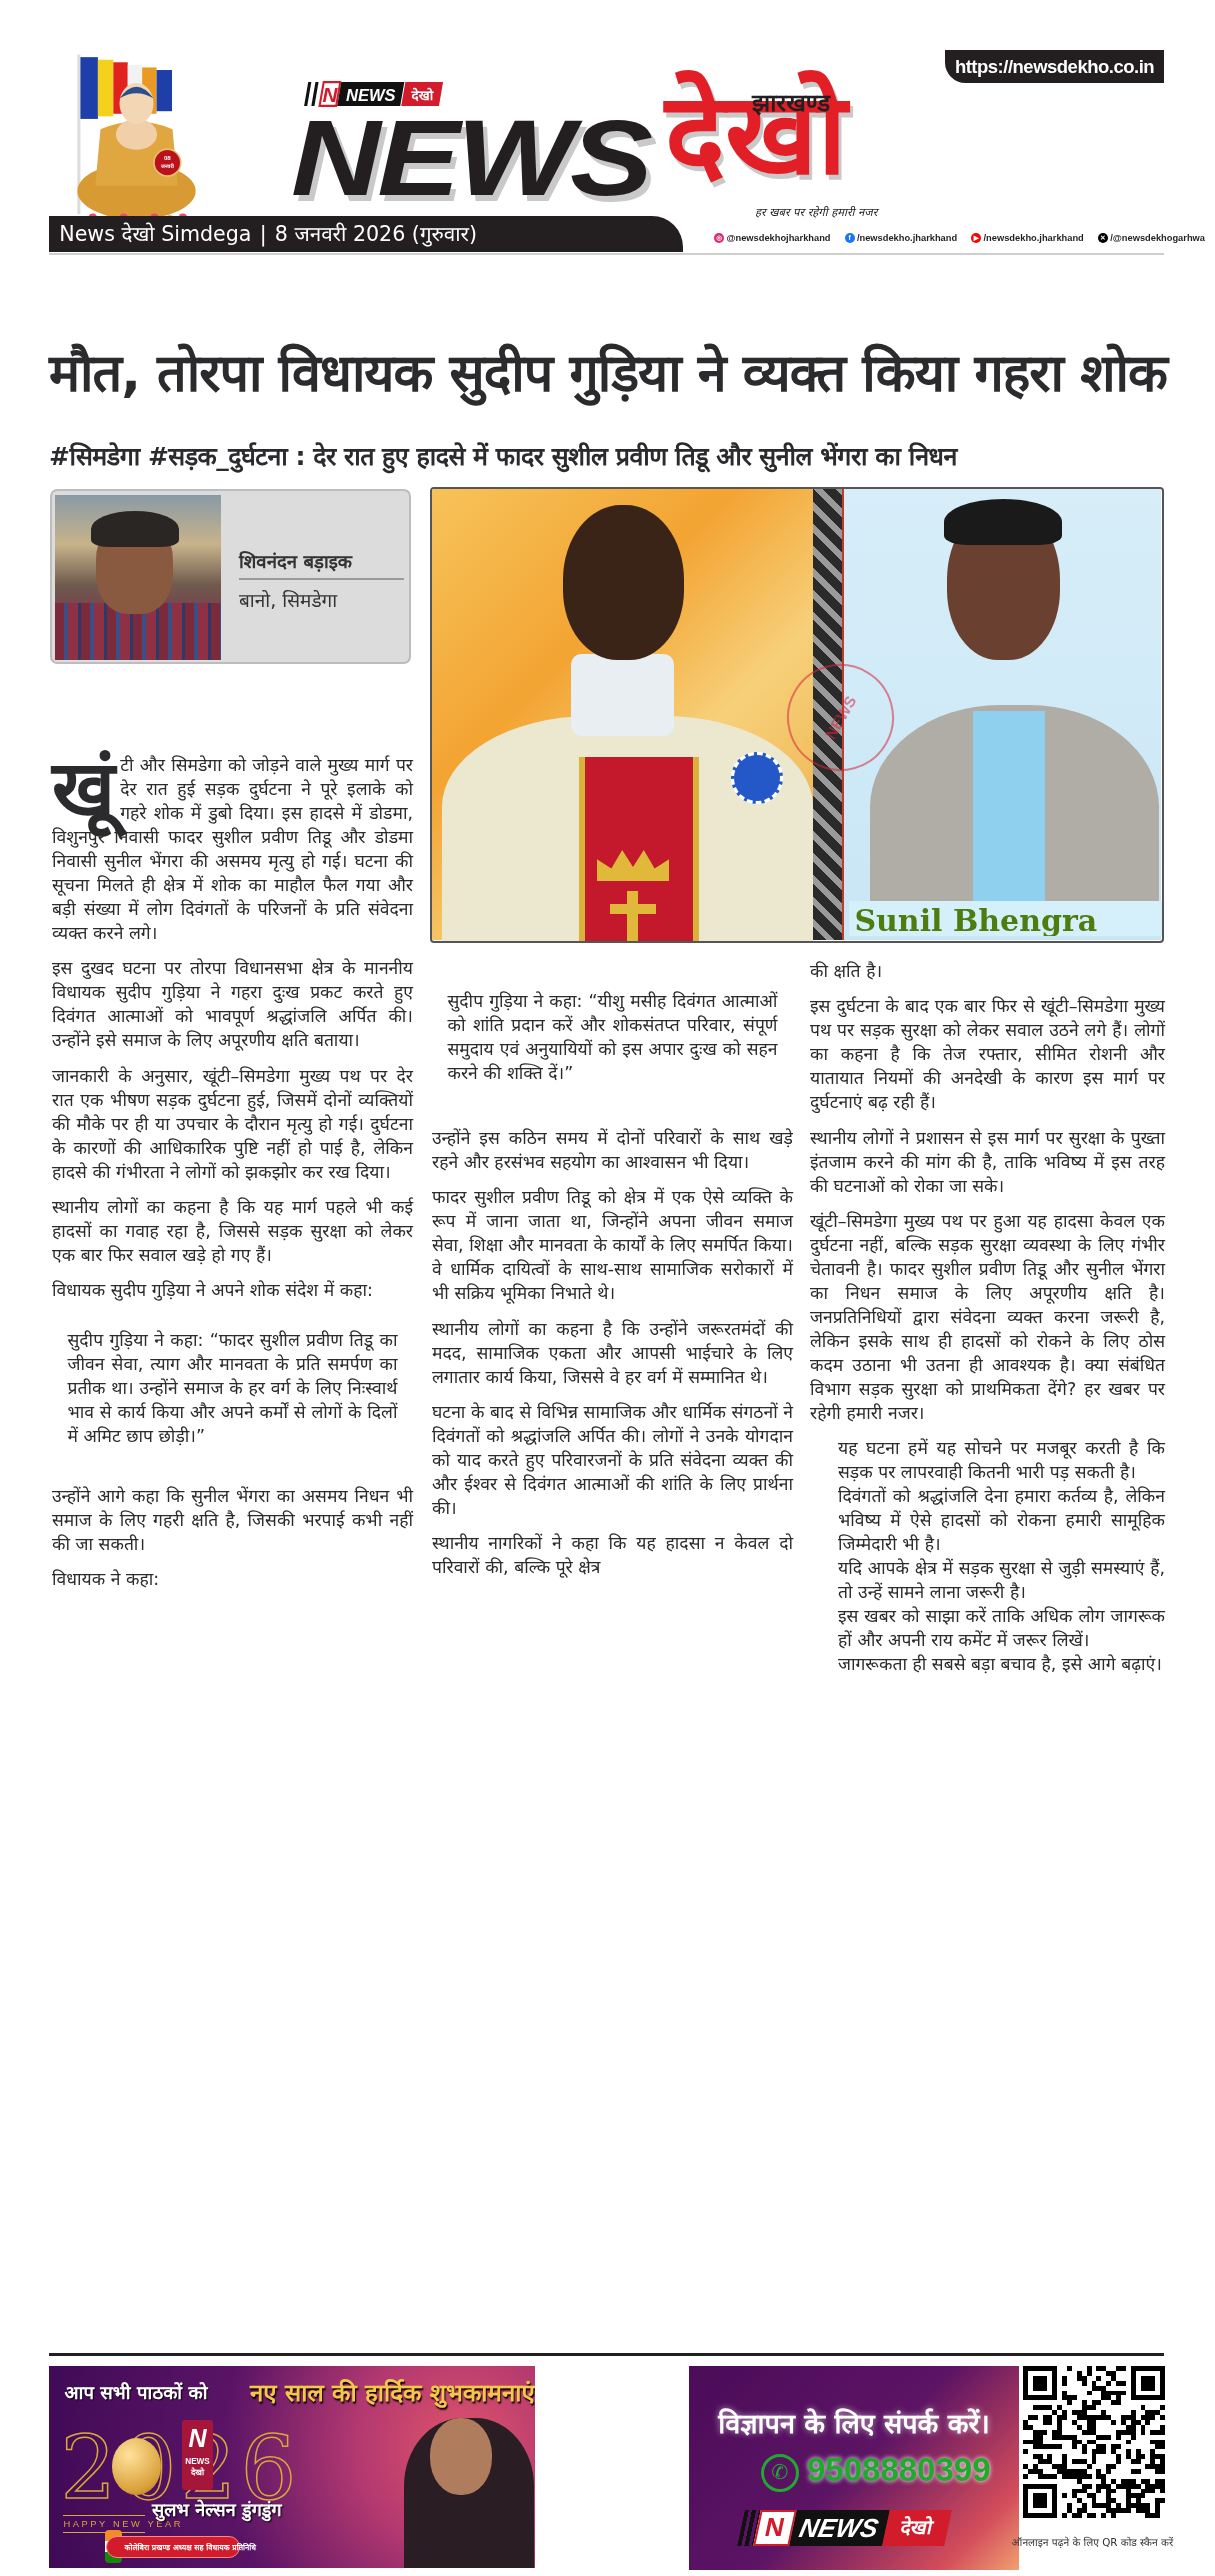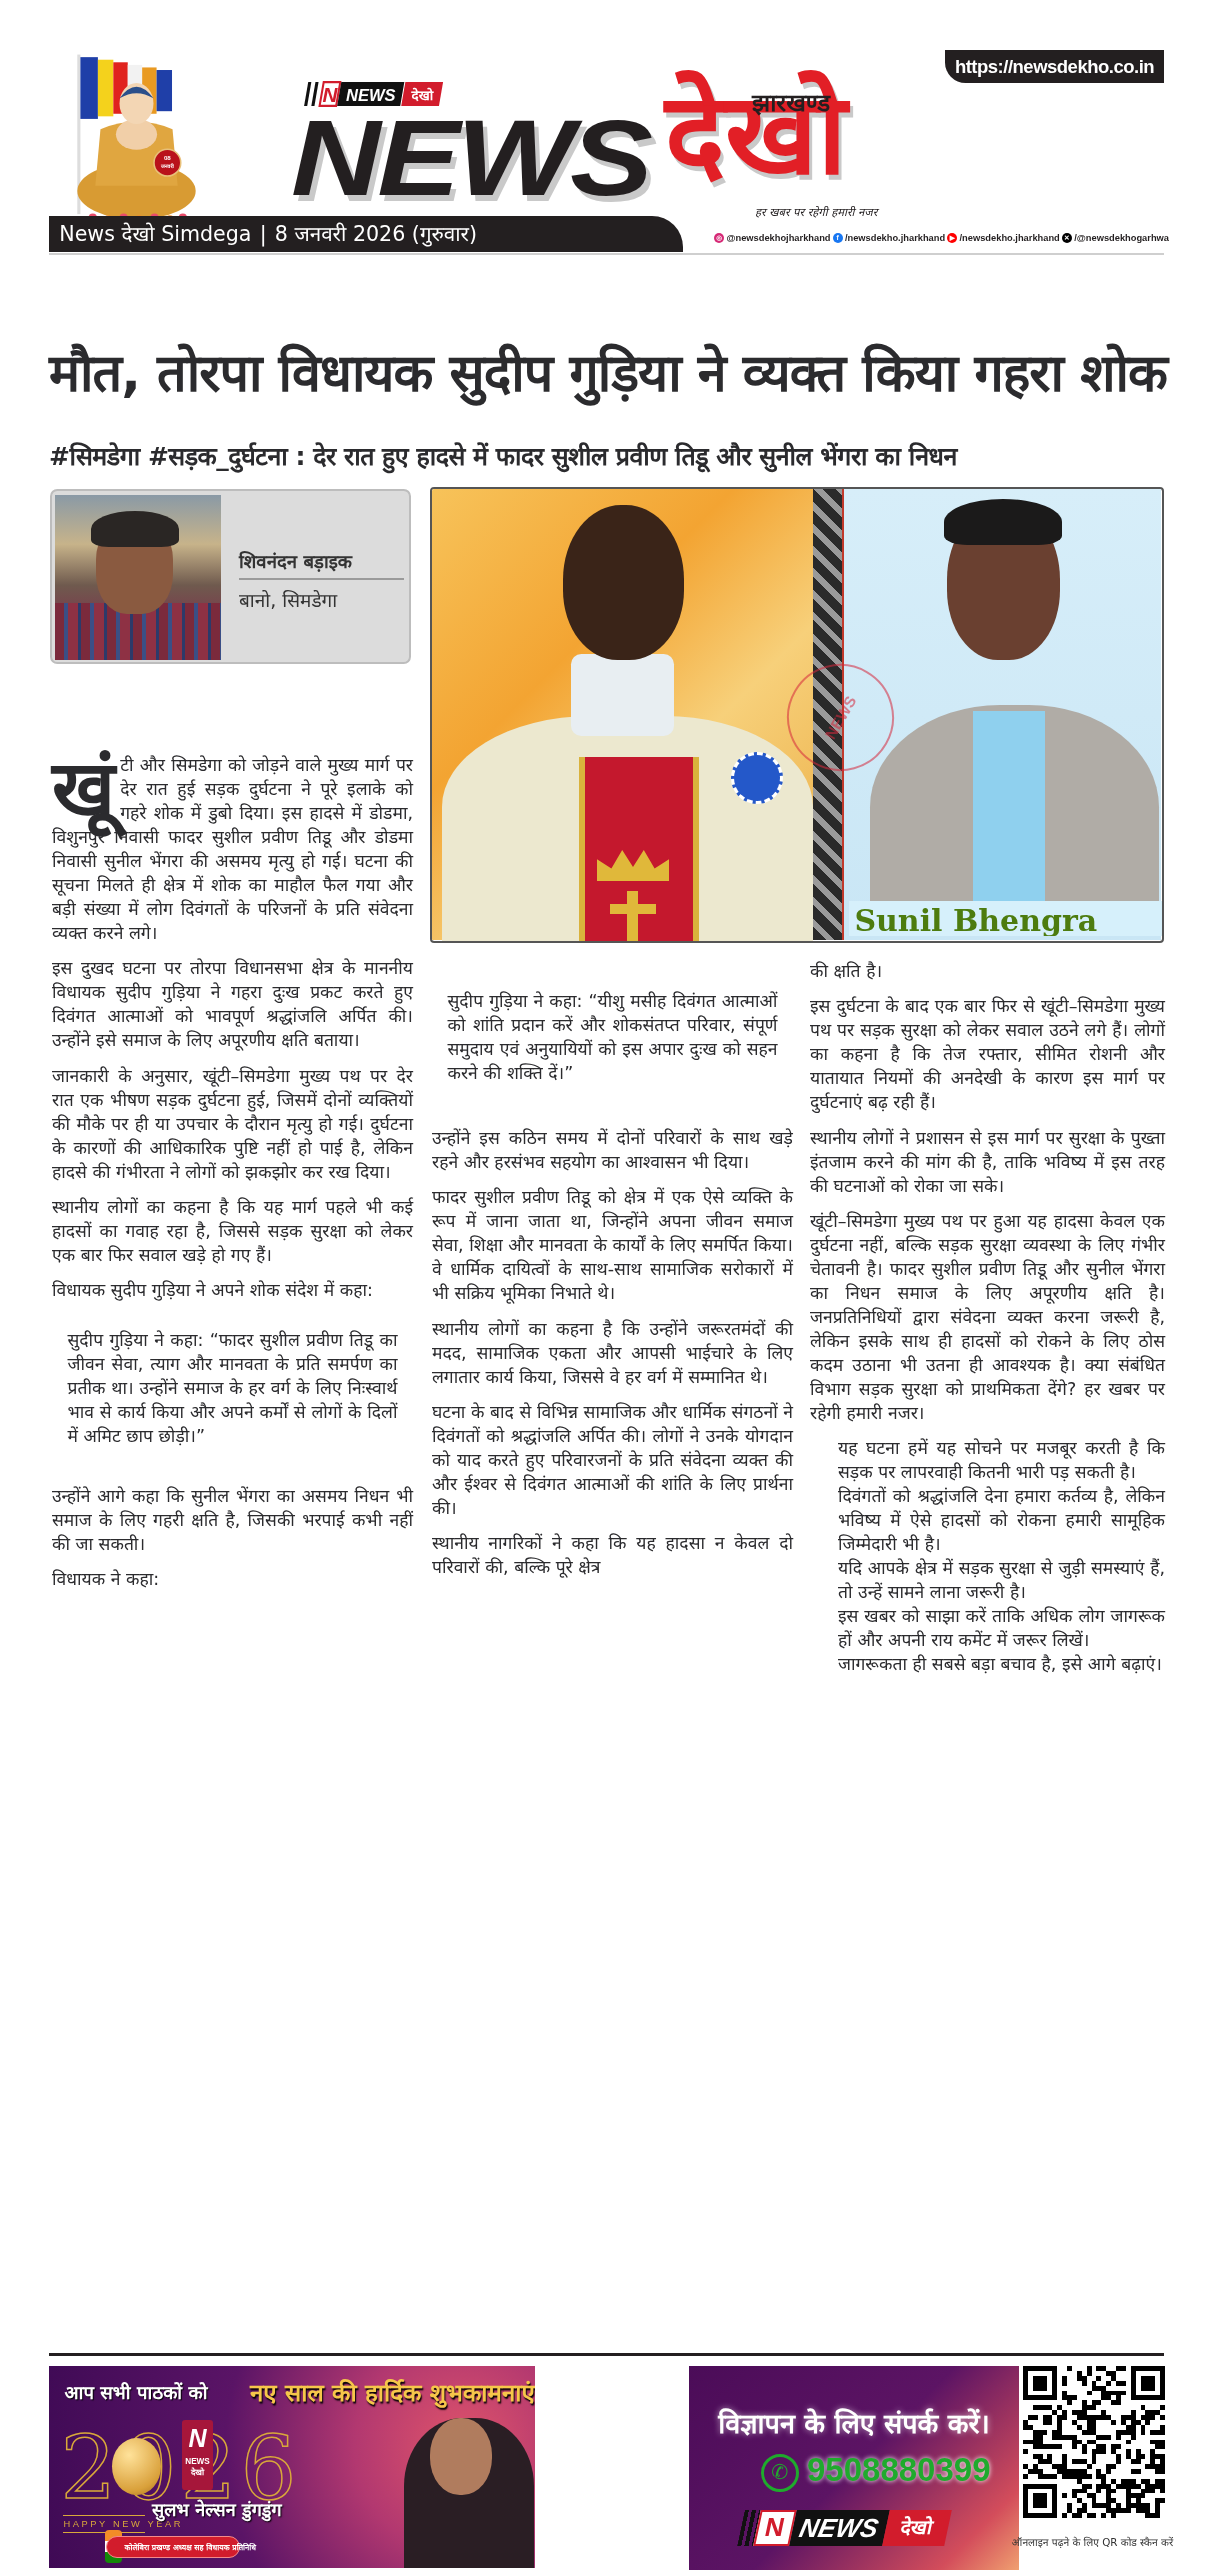--- a/index.html
+++ b/index.html
@@ -10,21 +10,21 @@
   .url-tab{left:945px;top:50px;width:219px;height:33px;background:#231f20;border-radius:0 0 0 20.6px;color:#fff;font-family:"Liberation Sans",sans-serif;font-weight:bold;font-size:18.5px;line-height:33px;text-align:center;letter-spacing:-0.5px;}
   .buddha{left:72px;top:52px;width:129px;height:175px;}
   .date-bar{left:49px;top:216px;width:634px;height:36px;background:#231f20;border-radius:0 31px 0 0;color:#fff;font-family:"DejaVu Sans",sans-serif;font-size:20.6px;line-height:36px;padding-left:10.3px;box-sizing:border-box;white-space:nowrap;}
   .date-bar .sep{margin:0 8.2px;}
   .header-rule{left:49px;top:253px;width:1115px;height:1.5px;background:#cfcfcf;}
   .logo-small{left:301px;top:81px;width:155px;height:26px;}
   .logo-news{left:291px;top:106px;font-family:"Liberation Sans",sans-serif;font-weight:bold;font-style:italic;font-size:108px;line-height:103px;color:#231f20;letter-spacing:-3.1px;text-shadow:4.1px 6.2px 0 #c9c9c9;transform:scaleX(1.15);transform-origin:left top;}
   .logo-jharkhand{left:752px;top:85px;font-family:"DejaVu Sans",sans-serif;font-weight:bold;font-size:24px;color:#231f20;}
   .logo-dekho{left:665px;top:67px;font-family:"DejaVu Sans",sans-serif;font-weight:bold;font-size:113px;line-height:134px;color:#e21f26;text-shadow:3.1px 5.2px 0 #c9c9c9;}
   .tagline{left:755px;top:204px;font-family:"DejaVu Sans",sans-serif;font-style:italic;font-size:11.3px;color:#231f20;}
-  .socials{left:714px;top:233px;display:flex;gap:2px;align-items:center;font-family:"Liberation Sans",sans-serif;font-size:9.3px;color:#231f20;font-weight:bold;}
+  .socials{left:714px;top:233px;display:flex;gap:14px;align-items:center;font-family:"Liberation Sans",sans-serif;font-size:9.3px;color:#231f20;font-weight:bold;}
   .socials .s{display:flex;align-items:center;gap:2.1px;}
   .socials .ic{width:10.3px;height:10.3px;border-radius:50%;display:inline-block;color:#fff;font-size:6.7px;line-height:10.3px;text-align:center;}
 
   
   .headline{left:49px;top:265px;width:1123px;font-family:"DejaVu Sans",sans-serif;font-weight:bold;font-size:52px;line-height:72px;color:#2b2b2e;letter-spacing:-1px;}
   .subhead{left:49px;top:439px;width:1123px;font-family:"DejaVu Sans",sans-serif;font-weight:bold;font-size:25px;line-height:36px;color:#2b2b2e;white-space:nowrap;letter-spacing:-0.5px;}
 
   
   .author-box{left:50px;top:489px;width:361px;height:175px;background:#dcdcdc;border:2.6px solid #bdbdbd;border-radius:7.2px;box-sizing:border-box;overflow:hidden;}
   .author-photo{position:absolute;left:3.1px;top:4.1px;width:166px;height:164px;background:linear-gradient(180deg,#8a9aa6 0%,#c7b38a 30%,#6f5a4e 55%,#7a3b4c 75%,#5b2a3e 100%);}

